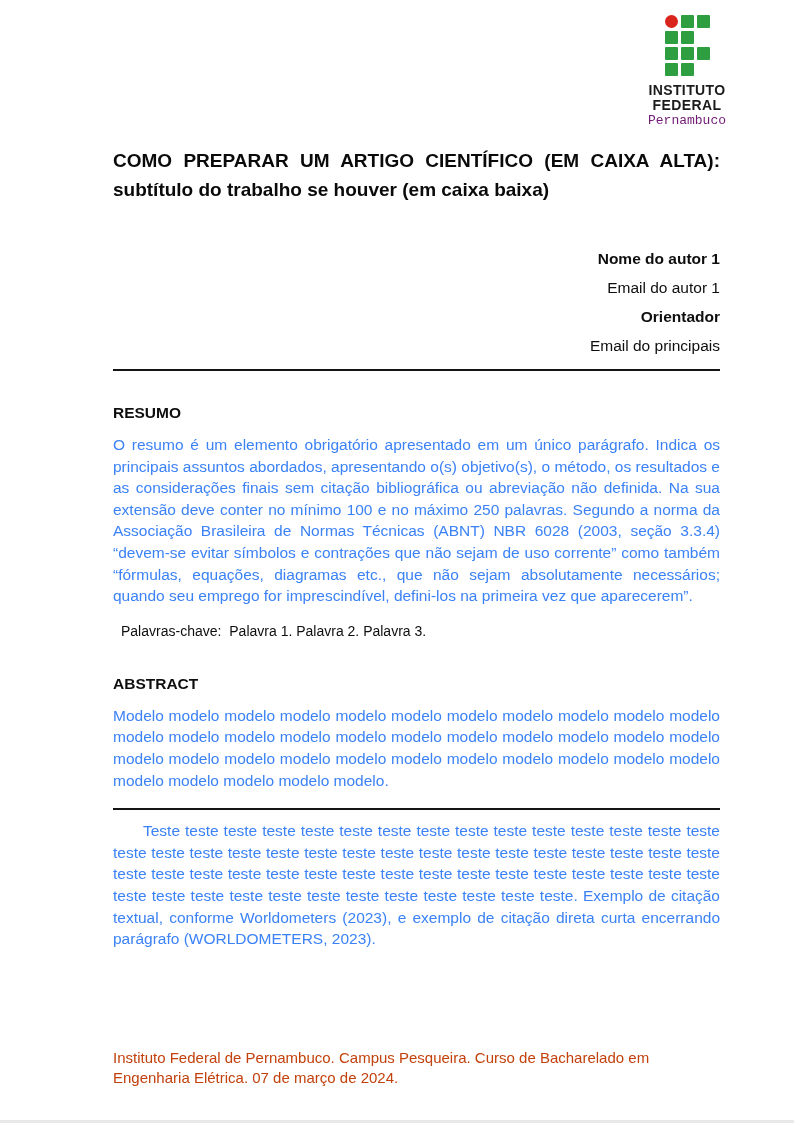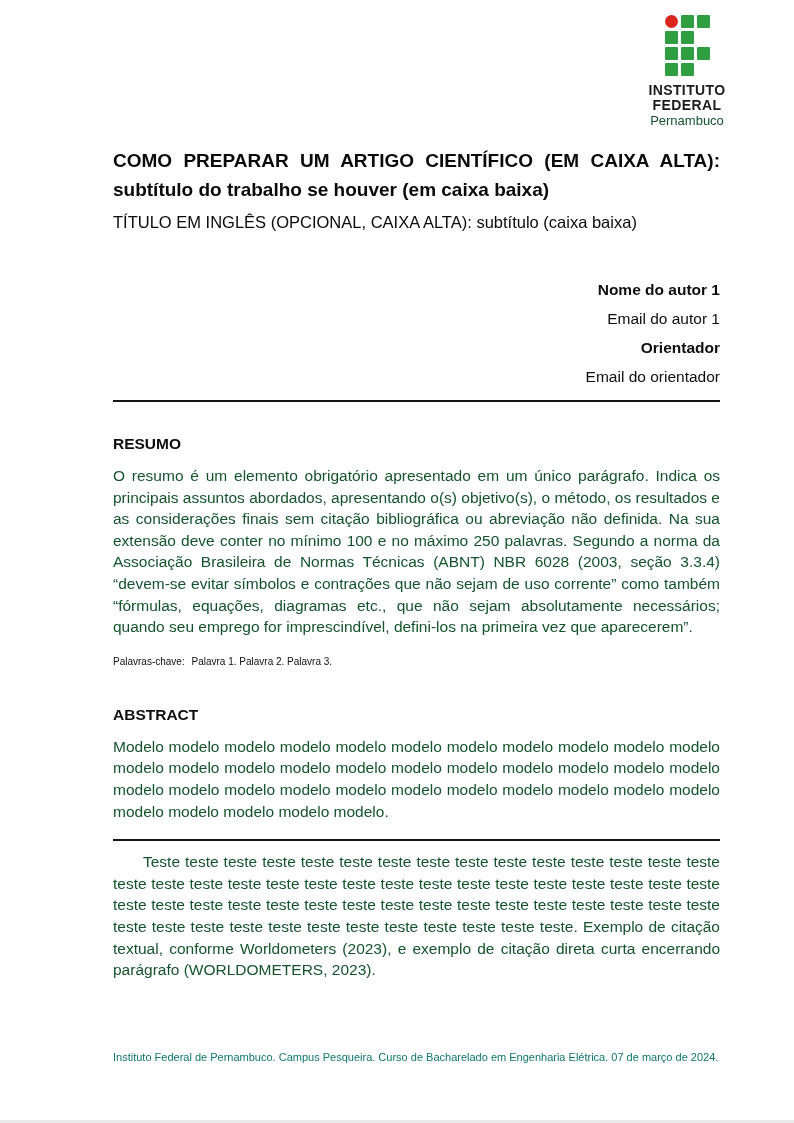--- a/index.html
+++ b/index.html
@@ -28,21 +28,21 @@
   }
   .cell{width:13px;height:13px;border-radius:1px;}
   .cell.green{background:var(--logo-green,#2f9e41);}
   .cell.dot{background:var(--logo-red,#da251c);border-radius:50%;}
   .cell.empty{background:transparent;}
   .logo-name{
     font-weight:bold;font-size:14px;line-height:15px;
     letter-spacing:.4px;color:#1b1b1b;text-align:center;white-space:nowrap;
   }
   .logo-name.second{font-size:14px;}
-  .logo-state{font-size:13px;line-height:16px;color:#14532d;text-align:right;}
+  .logo-state{font-size:13px;line-height:16px;color:#701a75;text-align:right;font-family:Liberation Mono, monospace;}
 
   
   .content{position:absolute;left:113px;top:146px;width:607px;}
 
   .title{
     margin:0;font-size:19px;line-height:29px;font-weight:bold;
     text-align:justify;color:#0a0a0a;
   }
   .title-en{
     margin:5px 0 0 0;font-size:16.5px;line-height:26px;font-weight:normal;
@@ -56,30 +56,30 @@
   .rule.second{margin-top:17px;}
 
   .section-heading{
     margin:31px 0 0 0;font-size:15.5px;line-height:22px;font-weight:bold;
   }
   .section-heading .sec-num{display:inline-block;}
   .section-heading .sec-title{display:inline-block;margin-left:18px;}
 
   p.body{
     margin:10px 0 0 0;font-size:15.5px;line-height:21.6px;
-    text-align:justify;color:#14532d;
+    text-align:justify;color:#3b82f6;
   }
   p.body.indent{text-indent:30px;}
 
-  .kwline{margin-top:13px;font-size:10px;line-height:22px;}
+  .kwline{margin-top:13px;font-size:14px;line-height:22px;margin-left:8px;}
   .kwline .kw-label{margin-right:4px;}
 
   .footer-note{
     position:absolute;left:113px;top:1048px;width:612px;
-    font-size:11px;line-height:19.5px;text-align:left;color:#0f766e;
+    font-size:15px;line-height:19.5px;text-align:left;color:#c2410c;
   }
 </style>
 </head>
 <body>
 
 <div class="page" style="--logo-green: #2f9e41; --logo-red: #da251c;">
 
   <div class="logo">
     <div class="logo-grid">
       <span class="cell dot"></span>
@@ -96,27 +96,26 @@
       <span class="cell empty"></span>
     </div>
     <div class="logo-name">INSTITUTO</div>
     <div class="logo-name second">FEDERAL</div>
     <div class="logo-state">Pernambuco</div>
   </div>
 
   <div class="content">
 
     <h1 class="title">COMO PREPARAR UM ARTIGO CIENTÍFICO (EM CAIXA ALTA): subtítulo do trabalho se houver (em caixa baixa)</h1>
-    <h2 class="title-en">TÍTULO EM INGLÊS (OPCIONAL, CAIXA ALTA): subtítulo (caixa baixa)</h2>
 
     <div class="authors">
       <div class="bold">Nome do autor 1</div>
       <div>Email do autor 1</div>
       <div class="bold">Orientador</div>
-      <div>Email do orientador</div>
+      <div>Email do principais</div>
     </div>
 
     <hr class="rule">
 
     <h3 class="section-heading">RESUMO</h3>
     <p class="body">O resumo é um elemento obrigatório apresentado em um único parágrafo. Indica os principais assuntos abordados, apresentando o(s) objetivo(s), o método, os resultados e as considerações finais sem citação bibliográfica ou abreviação não definida. Na sua extensão deve conter no mínimo 100 e no máximo 250 palavras. Segundo a norma da Associação Brasileira de Normas Técnicas (ABNT) NBR 6028 (2003, seção 3.3.4) “devem-se evitar símbolos e contrações que não sejam de uso corrente” como também “fórmulas, equações, diagramas etc., que não sejam absolutamente necessários; quando seu emprego for imprescindível, defini-los na primeira vez que aparecerem”.</p>
     <div class="kwline">
       <span class="kw-label">Palavras-chave:</span>
       <span>Palavra 1. Palavra 2. Palavra 3.</span>
     </div>

